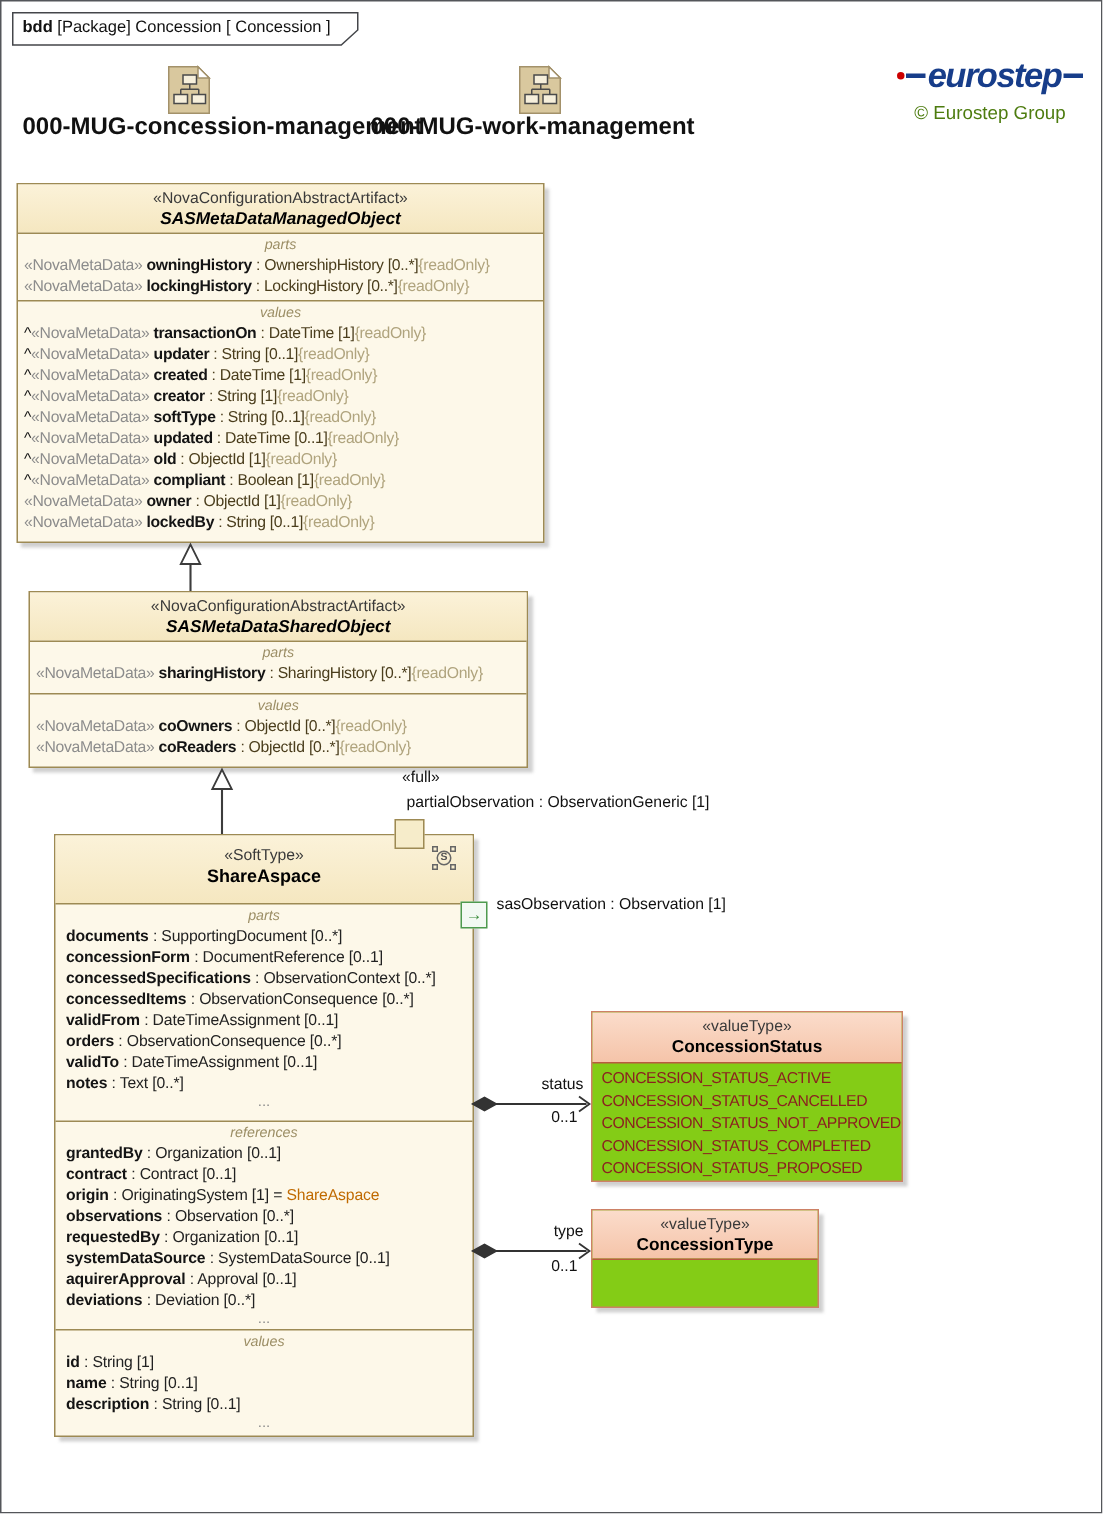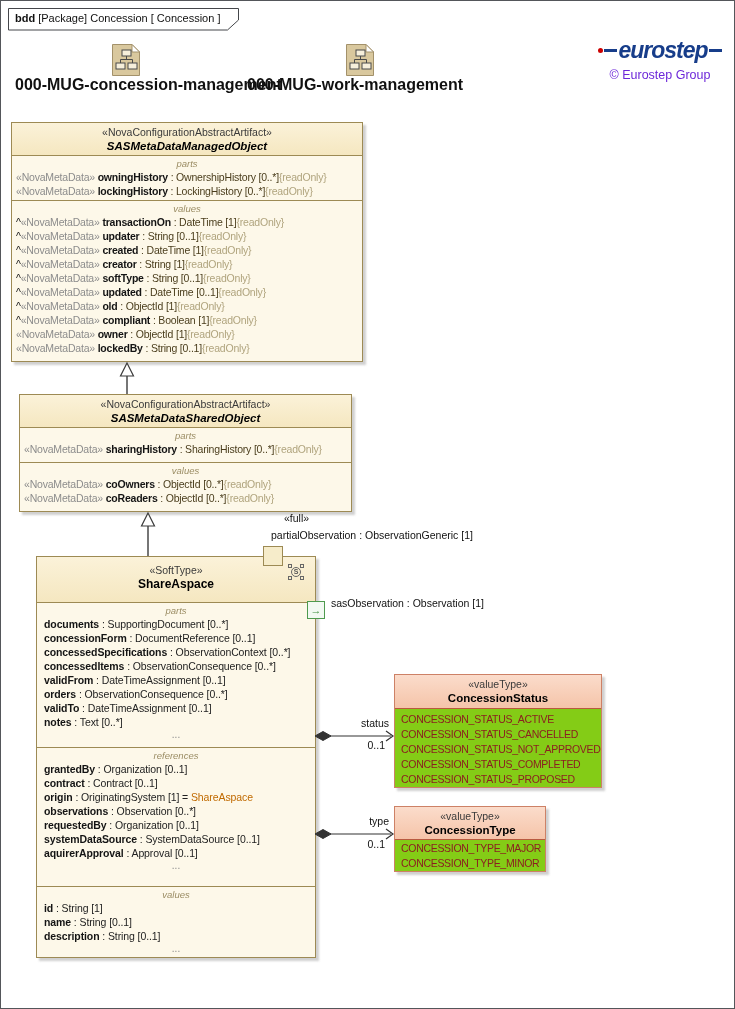--- a/index.html
+++ b/index.html
@@ -14,21 +14,21 @@
   
   .pkg-icon{position:absolute;width:30px;height:34px;}
   .pkg-label{position:absolute;font-size:16px;font-weight:bold;color:#111;text-align:center;white-space:nowrap;}
 
   
   #logo{position:absolute;left:585px;top:36px;width:148px;text-align:center;}
   .logo-line{display:flex;align-items:center;justify-content:center;}
   .logo-dot{width:5px;height:5px;border-radius:50%;background:#cc0000;margin-right:1px;}
   .logo-dash{width:13px;height:3px;background:#173d8a;}
   .logo-brand{font-size:23px;font-weight:bold;font-style:italic;color:#173d8a;letter-spacing:-1px;padding:0 1px;line-height:26px;}
-  .logo-copy{margin-top:5px;font-size:12.5px;color:#6d28d9;}
+  .logo-copy{margin-top:5px;font-size:12.5px;color:#4d7c0f;}
 
   
   .uml-box{position:absolute;background:#fdf8e9;border:1px solid #9d8a54;box-sizing:border-box;
            box-shadow:3px 3px 2px rgba(150,150,150,.45);z-index:2;}
   .uml-box .hd{text-align:center;padding-top:3px;background:linear-gradient(180deg,#fbf2d9,#f5e7c0);overflow:hidden;box-sizing:border-box;}
   .stereo{font-size:10.5px;color:#3a3a3a;line-height:13px;}
   .cname{font-size:11.5px;font-weight:bold;color:#000;line-height:15px;}
   .it{font-style:italic;}
   .cmp{border-top:1px solid #9d8a54;overflow:hidden;box-sizing:border-box;}
   .cmp-label{text-align:center;font-style:italic;color:#9b8d64;font-size:9.5px;line-height:12px;padding-top:2px;}
@@ -70,21 +70,21 @@
               display:flex;align-items:center;justify-content:center;font-size:11px;font-weight:bold;color:#3f8f3f;}
   #icon-softtype{position:absolute;right:11px;top:7px;width:16px;height:16px;}
   #icon-softtype .corner{position:absolute;width:4px;height:4px;border:1px solid #666;box-sizing:border-box;}
   #icon-softtype .c-tl{left:0;top:0;} #icon-softtype .c-tr{right:0;top:0;}
   #icon-softtype .c-bl{left:0;bottom:0;} #icon-softtype .c-br{right:0;bottom:0;}
   #icon-softtype .scircle{position:absolute;left:3px;top:3px;width:10px;height:10px;border:1px solid #666;border-radius:50%;
                           font-size:7px;line-height:8px;text-align:center;color:#555;font-weight:bold;box-sizing:border-box;}
 
   
   .flabel{position:absolute;font-size:10.5px;color:#111;white-space:nowrap;z-index:7;}
-  #lbl-full{left:283px;top:511px;}
+  #lbl-full{left:267px;top:511px;}
   #lbl-partial{left:270px;top:528px;}
   #lbl-sas{left:330px;top:596px;}
   #lbl-status-role{left:300px;top:716px;width:88px;text-align:right;}
   #lbl-status-mult{left:300px;top:738px;width:84px;text-align:right;}
   #lbl-type-role{left:300px;top:814px;width:88px;text-align:right;}
   #lbl-type-mult{left:300px;top:837px;width:84px;text-align:right;}
 
   
   #connectors{position:absolute;left:0;top:0;width:735px;height:1009px;z-index:5;pointer-events:none;}
 </style>
@@ -197,20 +197,21 @@
     </div>
     <div class="cmp" style="height:139px;">
       <div class="cmp-label">references</div>
       <div class="row"><span class="nm">grantedBy</span><span class="tp"> : Organization [0..1]</span></div>
       <div class="row"><span class="nm">contract</span><span class="tp"> : Contract [0..1]</span></div>
       <div class="row"><span class="nm">origin</span><span class="tp"> : OriginatingSystem [1] = </span><span class="val">ShareAspace</span></div>
       <div class="row"><span class="nm">observations</span><span class="tp"> : Observation [0..*]</span></div>
       <div class="row"><span class="nm">requestedBy</span><span class="tp"> : Organization [0..1]</span></div>
       <div class="row"><span class="nm">systemDataSource</span><span class="tp"> : SystemDataSource [0..1]</span></div>
       <div class="row"><span class="nm">aquirerApproval</span><span class="tp"> : Approval [0..1]</span></div>
+      <div class="row"><span class="nm">deviations</span><span class="tp"> : Deviation [0..*]</span></div>
       <div class="more">...</div>
     </div>
     <div class="cmp" style="height:71px;">
       <div class="cmp-label">values</div>
       <div class="row"><span class="nm">id</span><span class="tp"> : String [1]</span></div>
       <div class="row"><span class="nm">name</span><span class="tp"> : String [0..1]</span></div>
       <div class="row"><span class="nm">description</span><span class="tp"> : String [0..1]</span></div>
       <div class="more">...</div>
     </div>
   </div>
@@ -226,24 +227,20 @@
       <div class="enum-row">CONCESSION_STATUS_NOT_APPROVED</div>
       <div class="enum-row">CONCESSION_STATUS_COMPLETED</div>
       <div class="enum-row">CONCESSION_STATUS_PROPOSED</div>
     </div>
   </div>
 
   <div class="vt-box" id="box-type">
     <div class="hd">
       <div class="stereo">«valueType»</div>
       <div class="cname">ConcessionType</div>
-    </div>
-    <div class="body">
-      <div class="enum-row">CONCESSION_TYPE_MAJOR</div>
-      <div class="enum-row">CONCESSION_TYPE_MINOR</div>
     </div>
   </div>
 
   <svg id="connectors">
 
     <line x1="126" y1="393" x2="126" y2="375" stroke="#3c3c3c" stroke-width="1.4"></line>
     <polygon points="126,362 119.5,375 132.5,375" fill="#ffffff" stroke="#3c3c3c" stroke-width="1.2"></polygon>
 
     <line x1="147" y1="555" x2="147" y2="525" stroke="#3c3c3c" stroke-width="1.4"></line>
     <polygon points="147,512 140.5,525 153.5,525" fill="#ffffff" stroke="#3c3c3c" stroke-width="1.2"></polygon>

